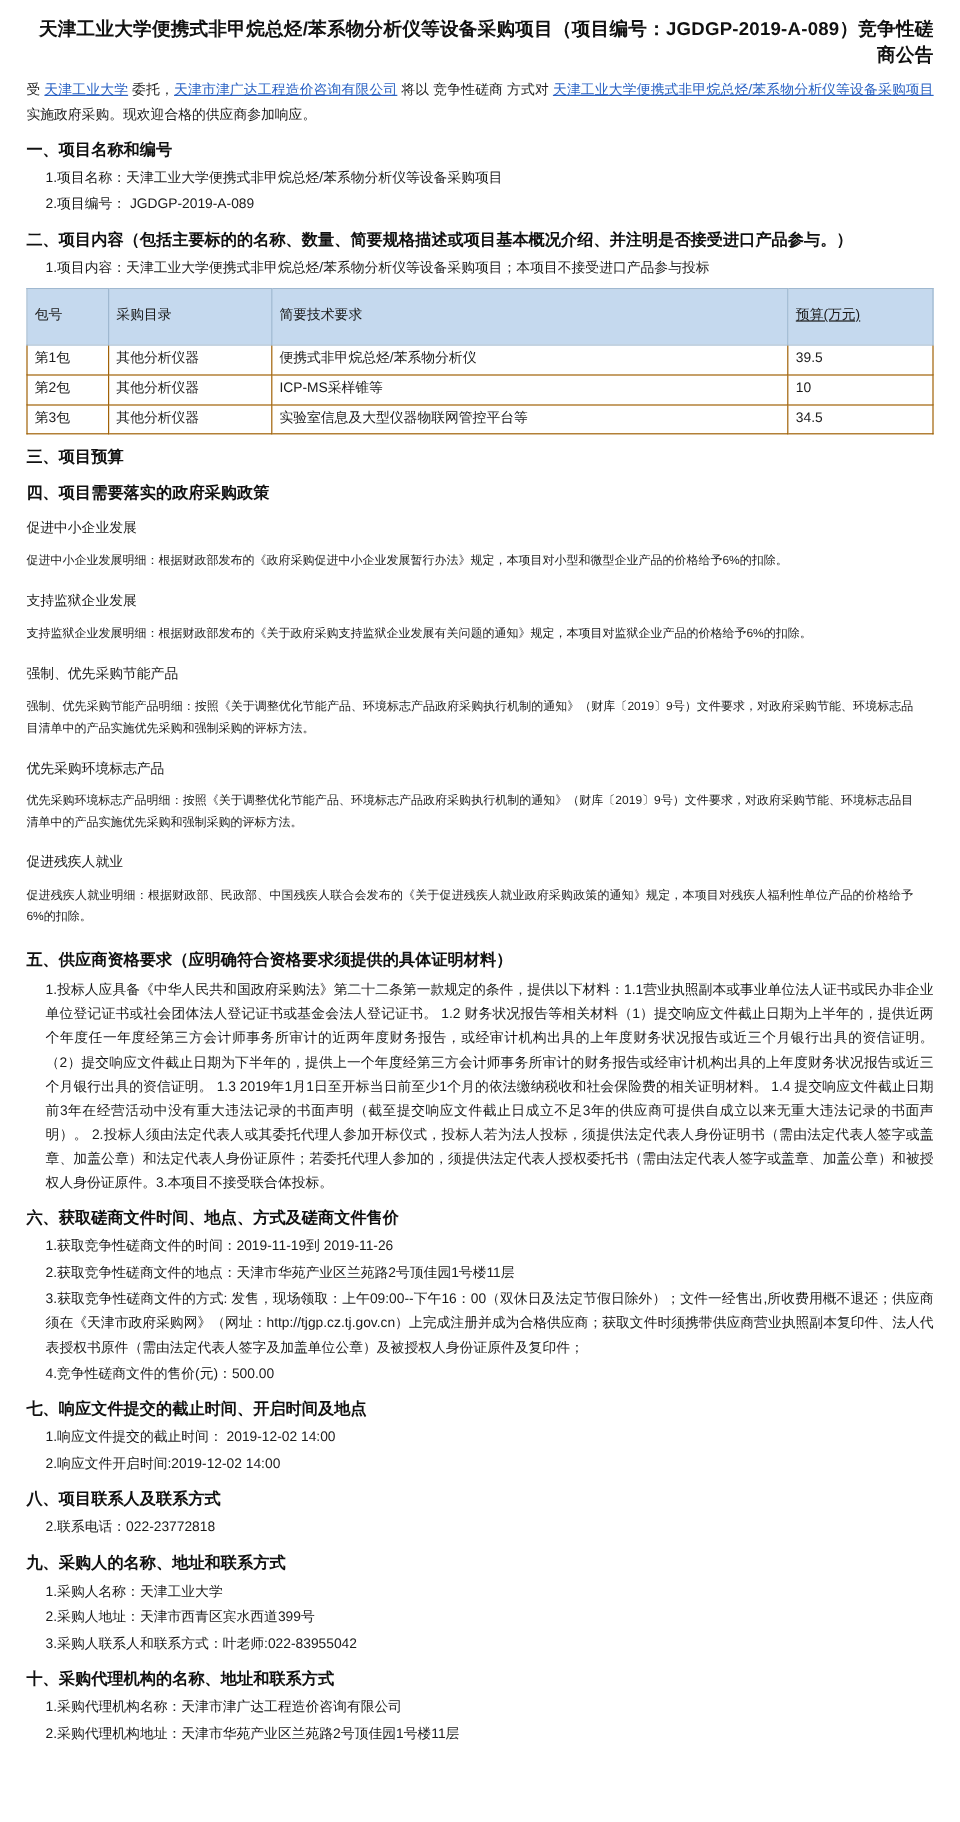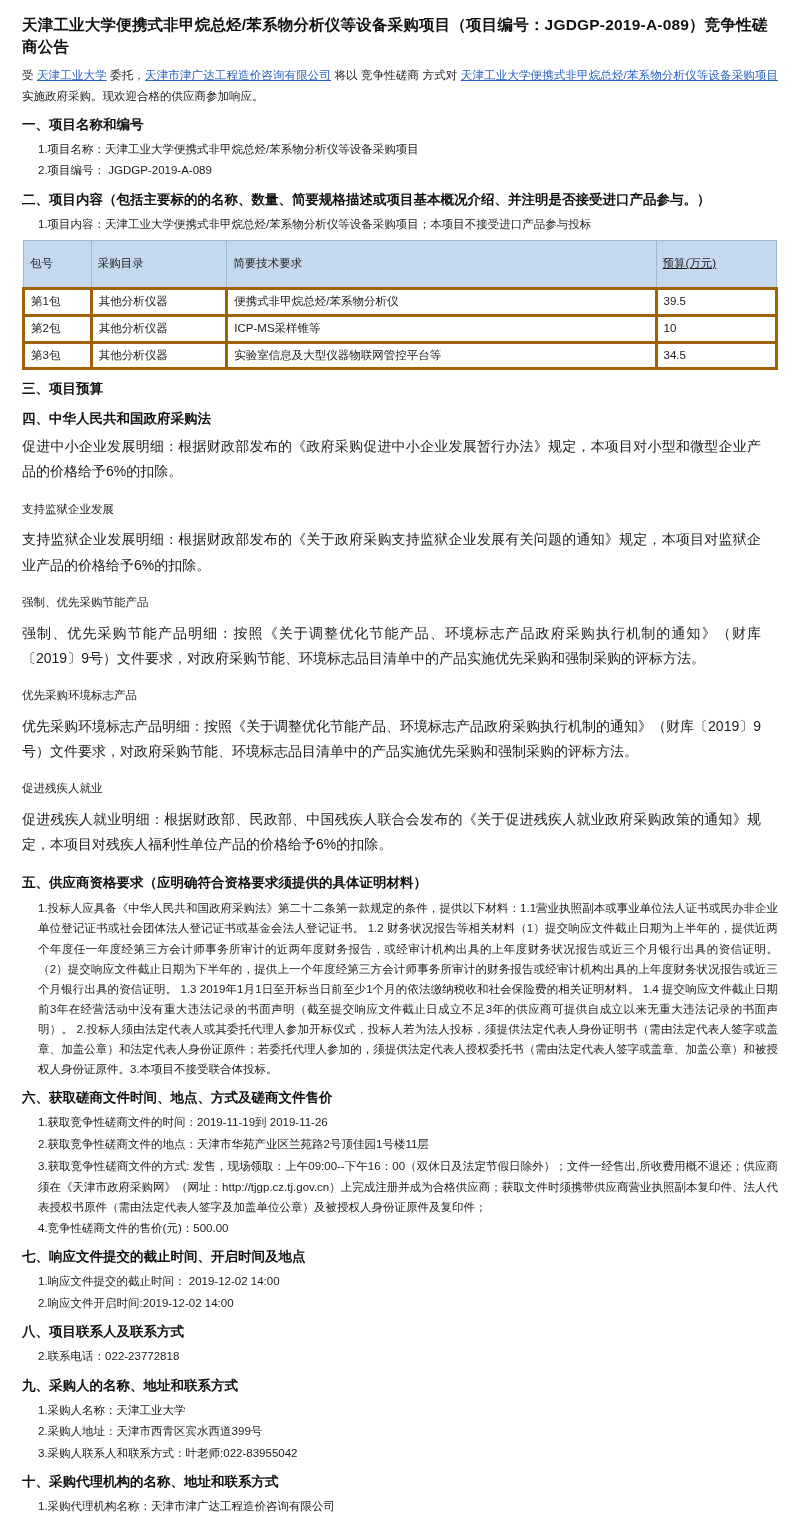--- a/index.html
+++ b/index.html
@@ -13,21 +13,21 @@
     font-family: "Liberation Sans", "DejaVu Sans", sans-serif;
     color: #1a1a1a;
     font-size: 11px;
     line-height: 1.55;
   }
   .page {
     width: 800px;
     padding: 10px 22px 14px 22px;
   }
   .doc-title {
-    text-align: left;
+    text-align: right;
     font-size: 15.5px;
     font-weight: bold;
     letter-spacing: 0.2px;
     margin: 4px 0 8px 0;
     line-height: 1.4;
     color: #111;
   }
   .intro {
     font-size: 11.5px;
     line-height: 1.75;
@@ -50,41 +50,41 @@
     font-size: 11.5px;
     margin: 2px 0 2px 16px;
     line-height: 1.75;
     text-align: justify;
   }
   .policy-title {
     font-size: 11.5px;
     margin: 10px 0 9px 0;
   }
   .policy-body {
-    font-size: 14px;
+    font-size: 10px;
     margin: 0 17px 16px 0;
     line-height: 1.8;
     text-align: justify;
   }
   table.pkg {
     width: 100%;
     border-collapse: collapse;
     margin: 6px 0 4px 0;
     font-size: 11.5px;
   }
   table.pkg th {
     background: #c5d9ee;
     border: 1px solid #9fb8d0;
     text-align: left;
     font-weight: normal;
     padding: 14px 6px;
     color: #1a1a1a;
   }
   table.pkg td {
-    border: 3px solid #a16207;
+    border: 1px solid #a16207;
     padding: 3px 6px;
     background: #fff;
   }
   .col-a { width: 9%; }
   .col-b { width: 18%; }
   .col-c { width: 57%; }
   .col-d { width: 16%; text-decoration: underline; }
   .budget-line {
     font-size: 12px;
     margin: 4px 0 2px 16px;
@@ -134,22 +134,23 @@
         <td>第3包</td>
         <td>其他分析仪器</td>
         <td>实验室信息及大型仪器物联网管控平台等</td>
         <td>34.5</td>
       </tr>
     </tbody>
   </table>
 
   <div class="sec-h">三、项目预算</div>
 
-  <div class="sec-h">四、中华人民共和国政府采购法</div>
+  <div class="sec-h">四、项目需要落实的政府采购政策</div>
 
+  <div class="policy-title">促进中小企业发展</div>
   <div class="policy-body">促进中小企业发展明细：根据财政部发布的《政府采购促进中小企业发展暂行办法》规定，本项目对小型和微型企业产品的价格给予6%的扣除。</div>
 
   <div class="policy-title">支持监狱企业发展</div>
   <div class="policy-body">支持监狱企业发展明细：根据财政部发布的《关于政府采购支持监狱企业发展有关问题的通知》规定，本项目对监狱企业产品的价格给予6%的扣除。</div>
 
   <div class="policy-title">强制、优先采购节能产品</div>
   <div class="policy-body">强制、优先采购节能产品明细：按照《关于调整优化节能产品、环境标志产品政府采购执行机制的通知》（财库〔2019〕9号）文件要求，对政府采购节能、环境标志品目清单中的产品实施优先采购和强制采购的评标方法。</div>
 
   <div class="policy-title">优先采购环境标志产品</div>
   <div class="policy-body">优先采购环境标志产品明细：按照《关于调整优化节能产品、环境标志产品政府采购执行机制的通知》（财库〔2019〕9号）文件要求，对政府采购节能、环境标志品目清单中的产品实施优先采购和强制采购的评标方法。</div>

